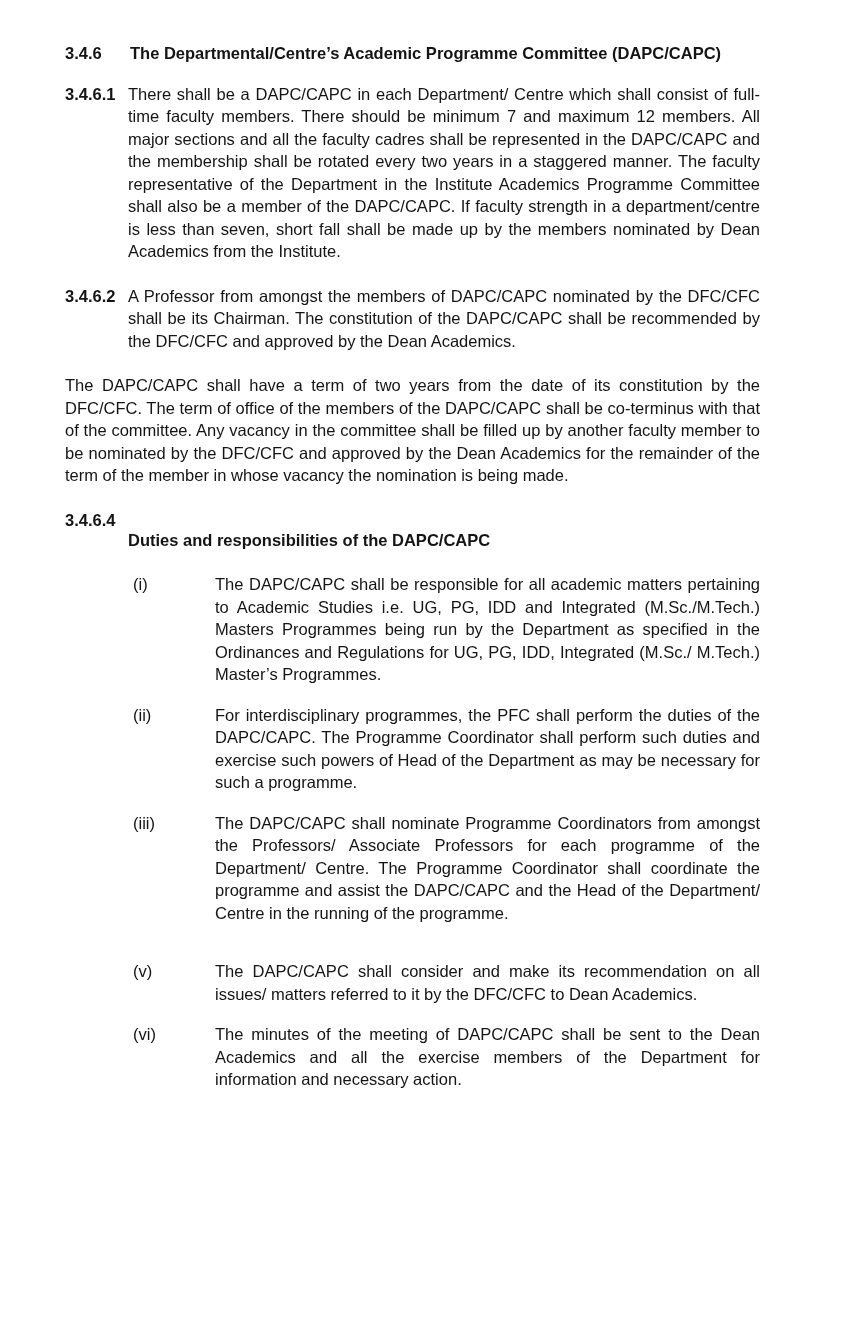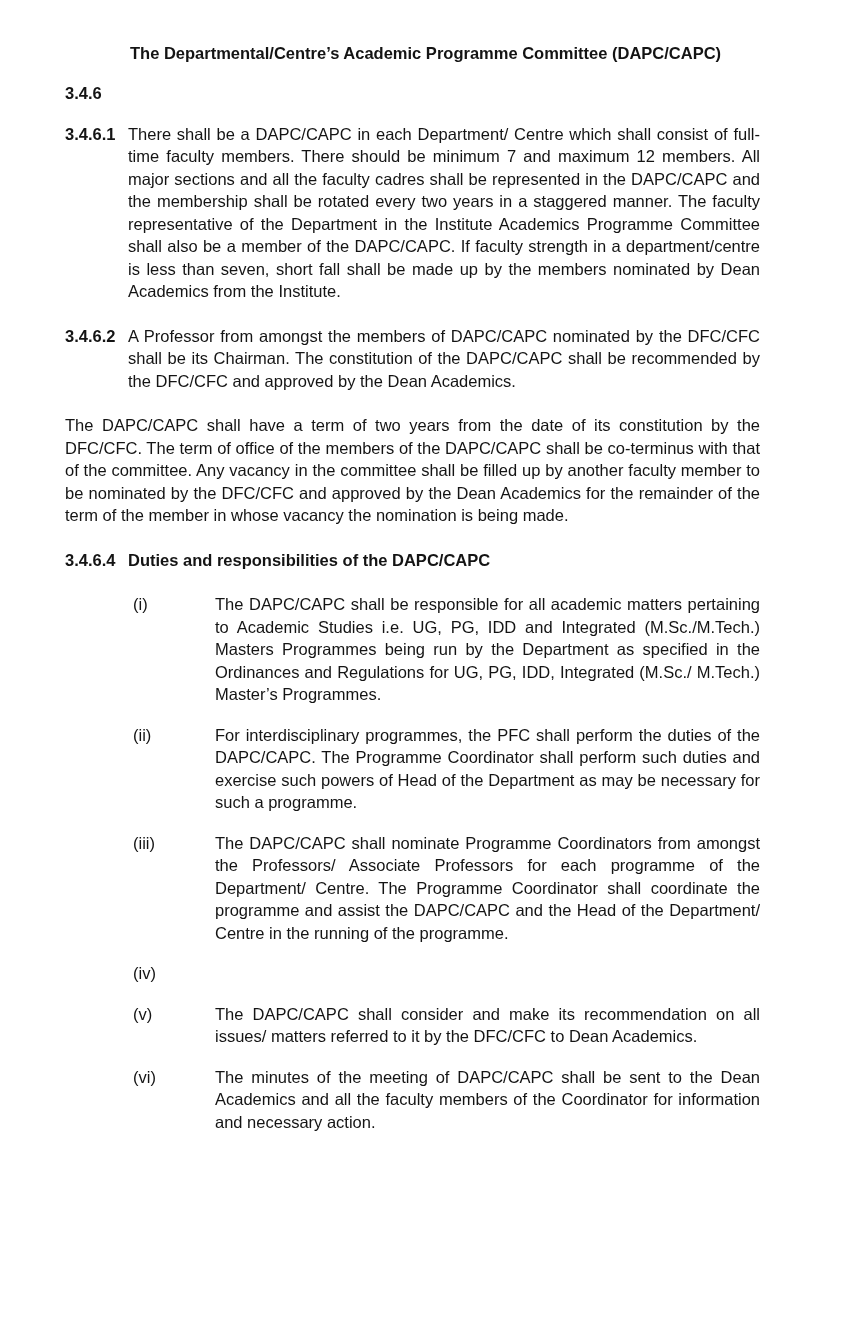--- a/index.html
+++ b/index.html
@@ -15,30 +15,30 @@
     font-size: 16.5px;
     line-height: 22.5px;
     color: #141414;
     -webkit-font-smoothing: antialiased;
   }
   .section-heading {
     display: flex;
     font-weight: bold;
     margin-bottom: 18px;
   }
-  .section-heading .num { flex: 0 0 65px; margin-top: 40px; }
+  .section-heading .num { flex: 0 0 65px; }
   .section-heading .title { flex: 1; text-align: justify; }
   .clause {
     display: flex;
     margin-bottom: 22px;
     justify-content: space-between;
   }
   .clause .cnum { flex: 0 0 63px; font-weight: bold; }
   .clause .cbody { flex: 1; text-align: justify; }
-  .clause .cbody.bold-heading { font-weight: bold; text-align: left; }
+  .clause .cbody.bold-heading { font-weight: bold; text-align: left; margin-top: 20px; }
   .duties { margin-top: 18px; }
   .duty {
     display: flex;
     margin-left: 68px;
     margin-bottom: 18px;
   }
   .duty .dlabel { flex: 0 0 65px; }
   .duty .dbody { flex: 1; text-align: justify; margin-left: 17px; }
 </style>
 </head>
@@ -81,28 +81,27 @@
       <div class="dlabel">(ii)</div>
       <div class="dbody">For interdisciplinary programmes, the PFC shall perform the duties of the DAPC/CAPC. The Programme Coordinator shall perform such duties and exercise such powers of Head of the Department as may be necessary for such a programme.</div>
     </div>
 
     <div class="duty">
       <div class="dlabel">(iii)</div>
       <div class="dbody">The DAPC/CAPC shall nominate Programme Coordinators from amongst the Professors/ Associate Professors for each programme of the Department/ Centre. The Programme Coordinator shall coordinate the programme and assist the DAPC/CAPC and the Head of the Department/ Centre in the running of the programme.</div>
     </div>
 
     <div class="duty">
-      <div class="dlabel">(iv)</div>
     </div>
 
     <div class="duty">
       <div class="dlabel">(v)</div>
       <div class="dbody">The DAPC/CAPC shall consider and make its recommendation on all issues/ matters referred to it by the DFC/CFC to Dean Academics.</div>
     </div>
 
     <div class="duty">
       <div class="dlabel">(vi)</div>
-      <div class="dbody">The minutes of the meeting of DAPC/CAPC shall be sent to the Dean Academics and all the faculty members of the Coordinator for information and necessary action.</div>
+      <div class="dbody">The minutes of the meeting of DAPC/CAPC shall be sent to the Dean Academics and all the exercise members of the Department for information and necessary action.</div>
     </div>
 
   </div>
 
 </div>
 
 </body></html>

